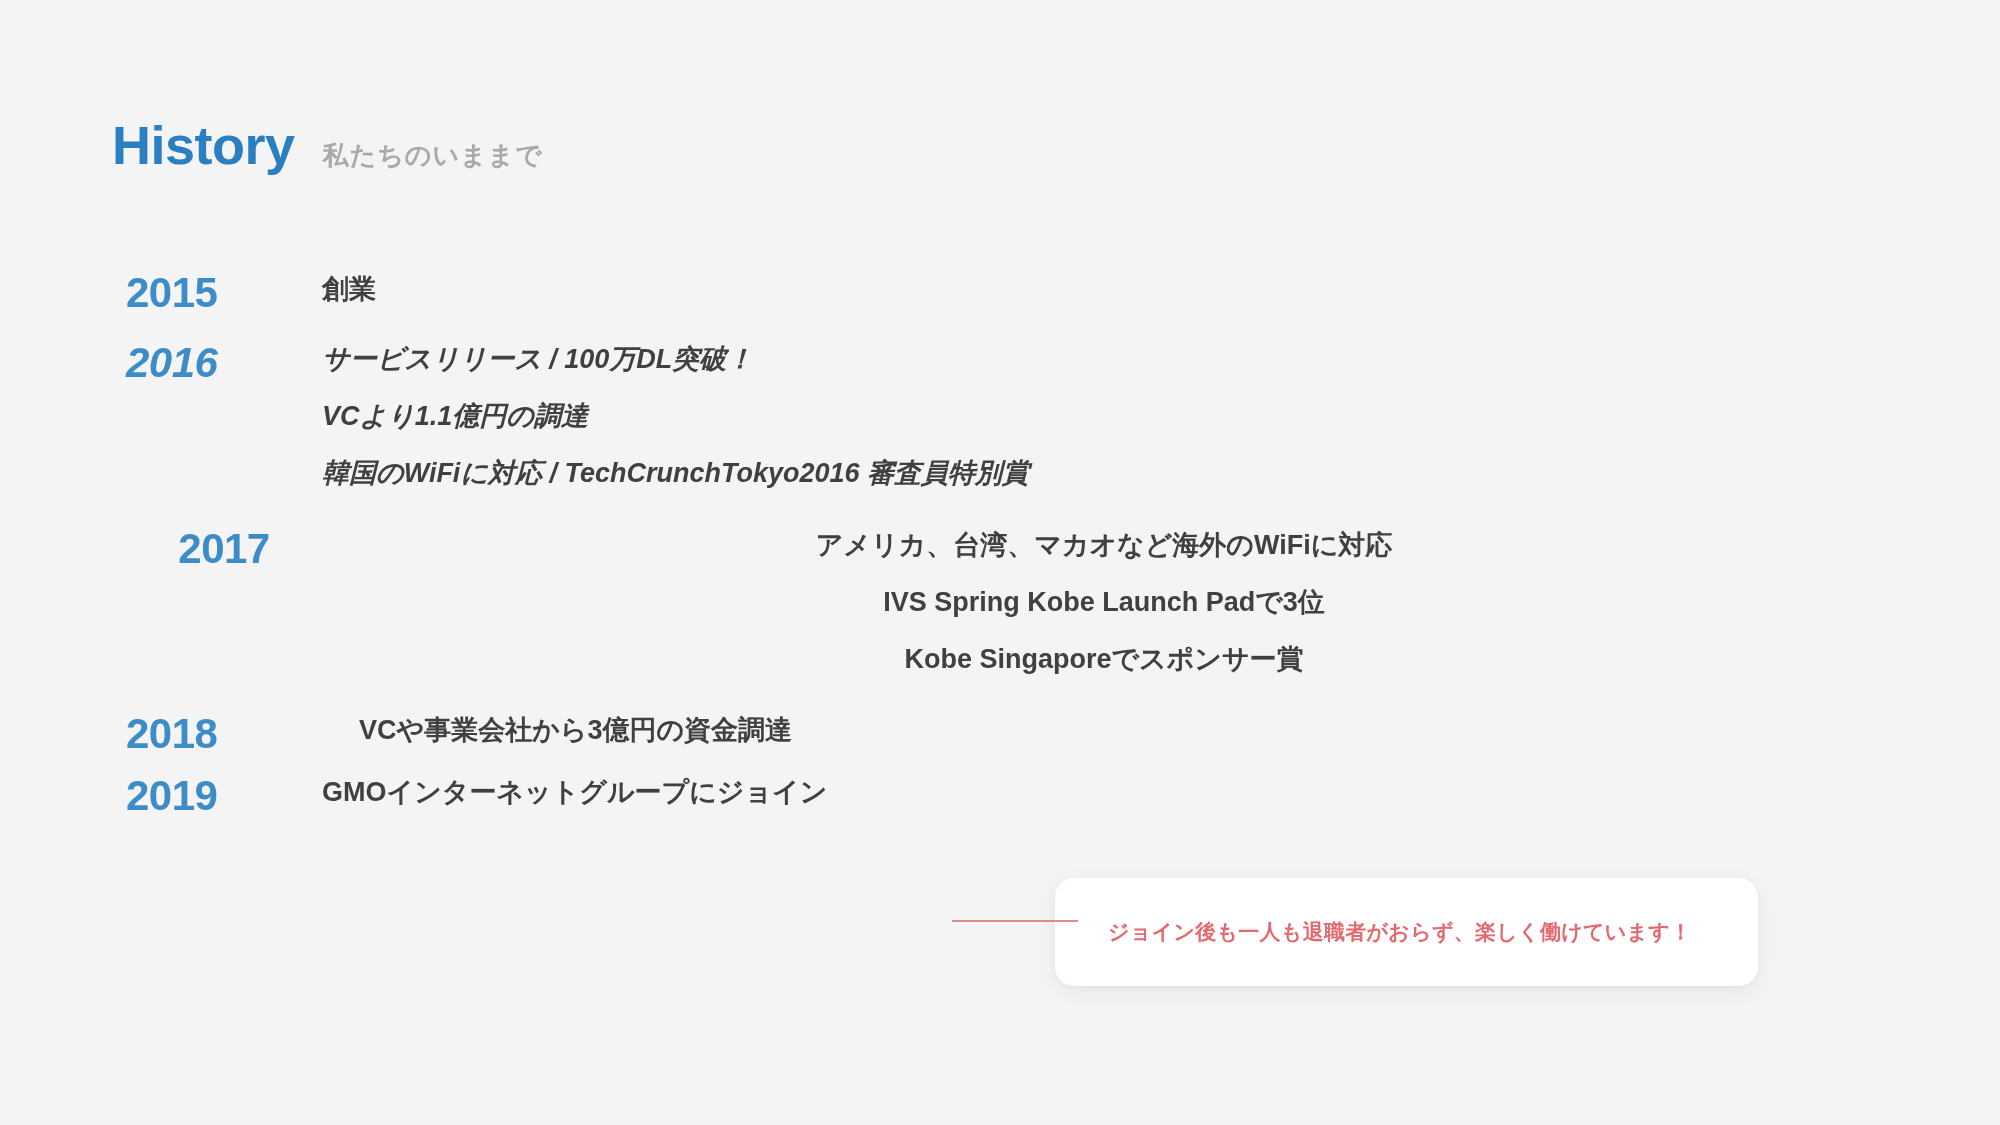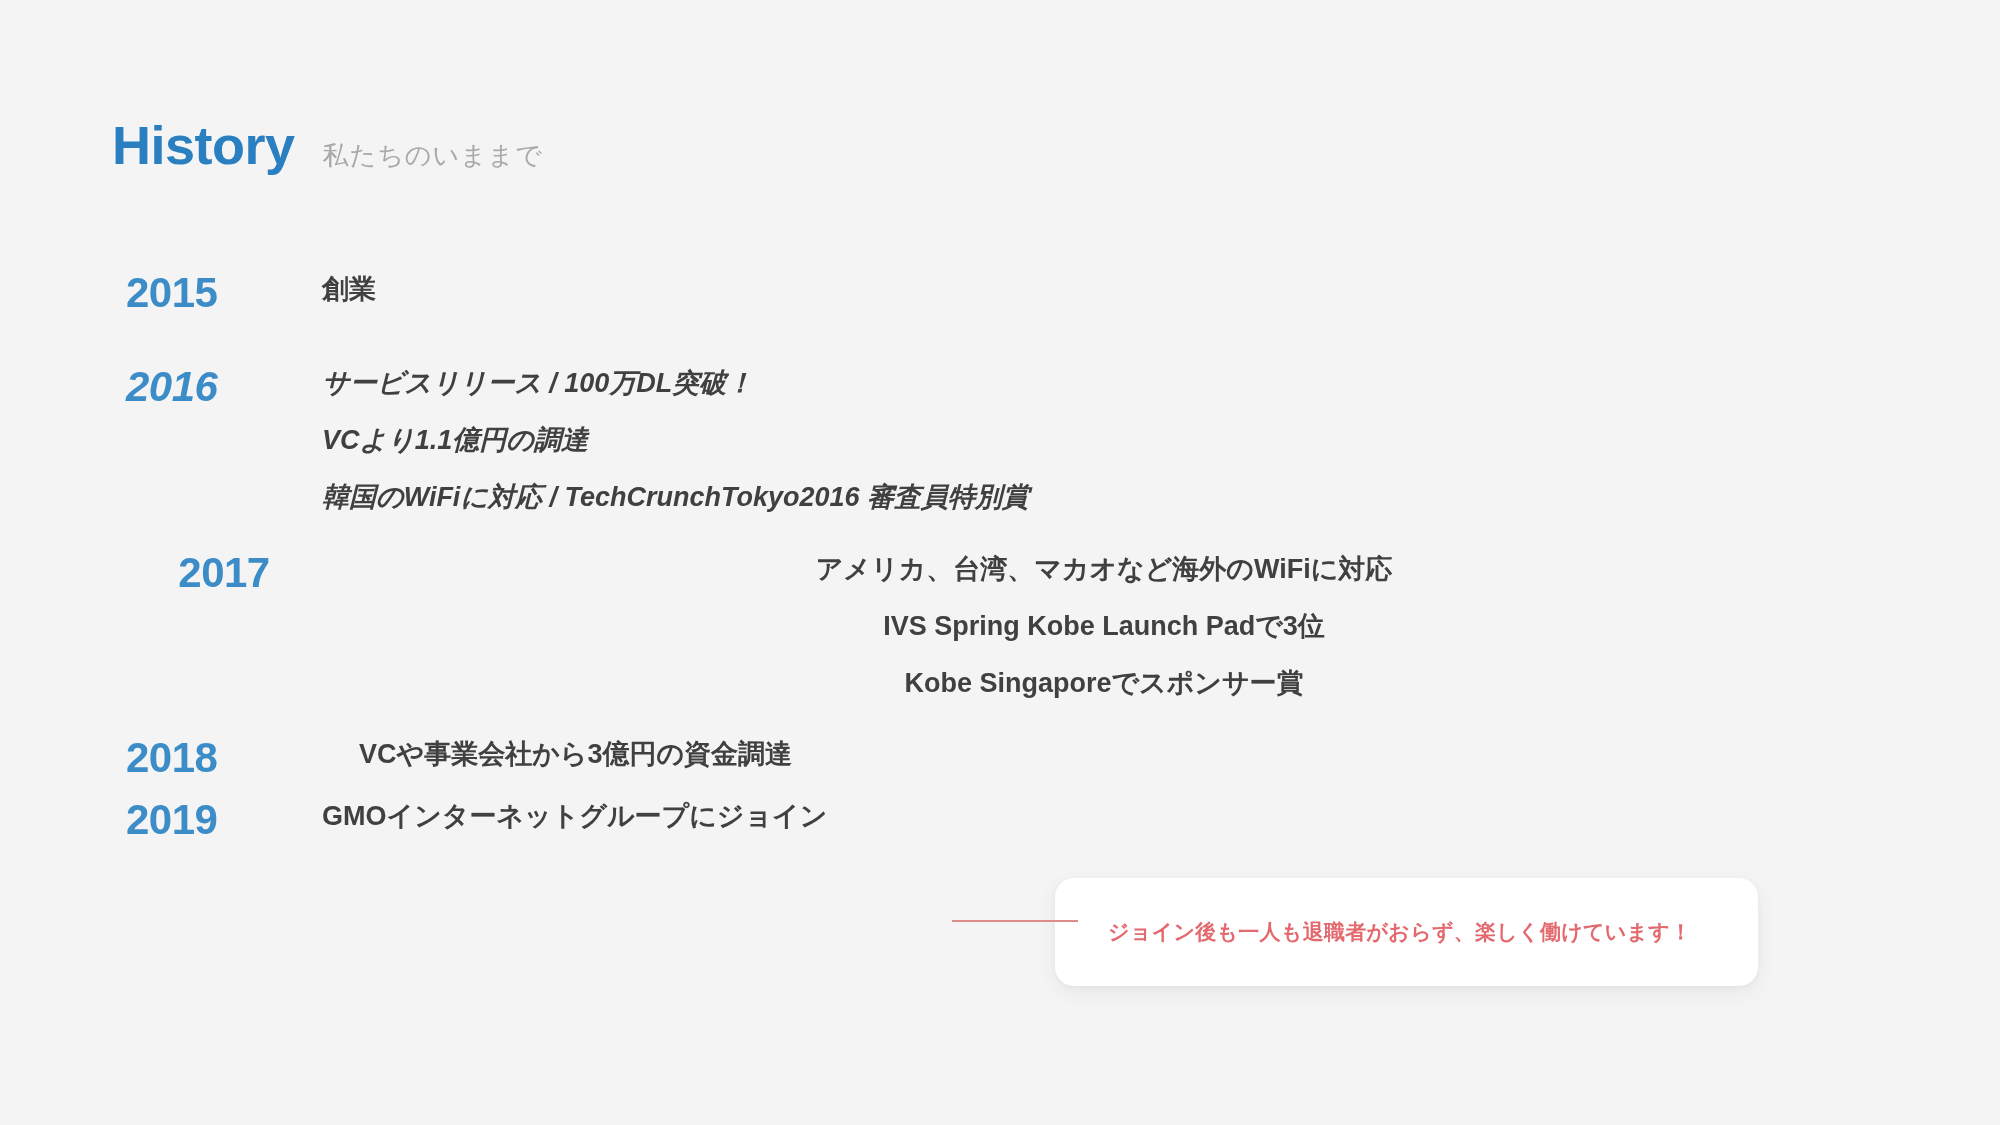--- a/index.html
+++ b/index.html
@@ -33,21 +33,21 @@
   .header-title {
     font-size: 54px;
     font-weight: 700;
     color: #2a7fc1;
     letter-spacing: -0.5px;
     line-height: 1;
     white-space: nowrap;
   }
   .header-subtitle {
     font-size: 26px;
-    font-weight: 400;
+    font-weight: 700;
     color: #a9a9a9;
     letter-spacing: 1px;
     line-height: 1;
     white-space: nowrap;
   }
 
   
   .timeline {
     position: absolute;
     left: 126px;
@@ -78,21 +78,21 @@
     color: #404040;
     line-height: 1;
     white-space: nowrap;
     position: relative;
   }
   .event-line + .event-line {
     margin-top: 30px;
   }
 
   
-  .row-2015 { margin-bottom: 52px; }
+  .row-2015 { margin-bottom: 28px; }
   .row-2016 { margin-bottom: 41px; font-style: italic; }
   .row-2017 { margin-bottom: 40px; text-align: center; }
   .row-2018 { margin-bottom: 20px; gap: 37px; }
 
   
   .callout-wrap {
     position: absolute;
     left: 952px;
     top: 920px;
     display: flex;

